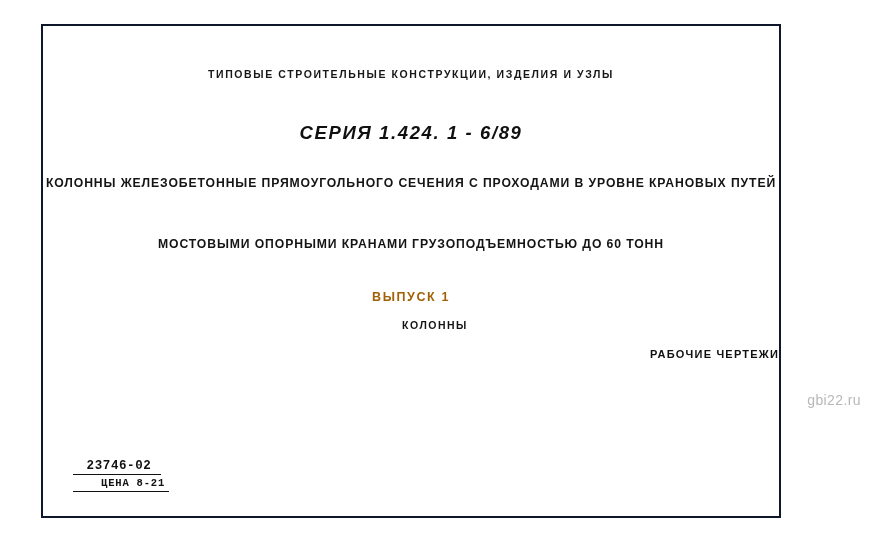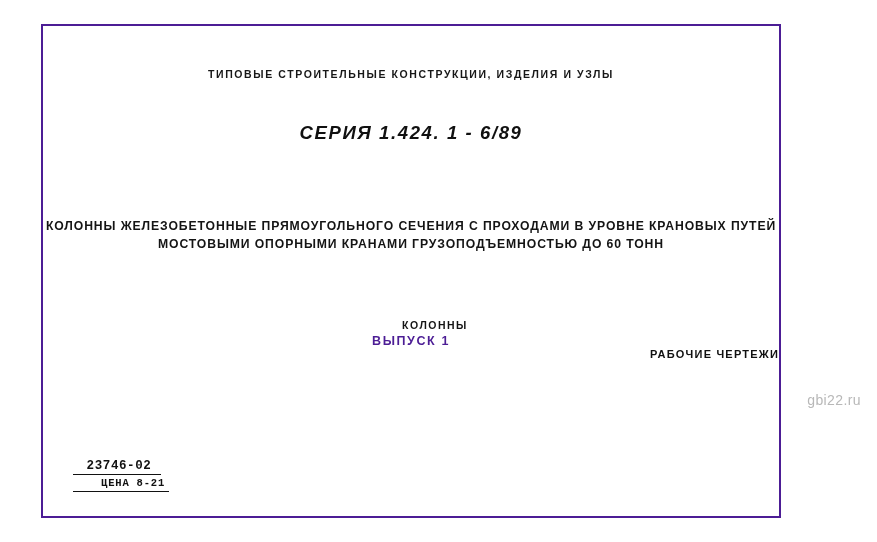--- a/index.html
+++ b/index.html
@@ -24,21 +24,21 @@
     background: #ffffff;
   }
 
   
   .sheet-frame {
     position: absolute;
     left: 41px;
     top: 24px;
     width: 740px;
     height: 494px;
-    border: 2px solid #4c1d95;
+    border: 2px solid #0f172a;
     background: #ffffff;
     box-sizing: border-box;
   }
 
   .sheet-inner {
     position: absolute;
     left: 0; top: 0;
     width: 100%;
     height: 100%;
   }
@@ -68,31 +68,30 @@
     color: #101010;
     margin-top: 6px;
   }
 
   .desc {
     font-size: 12.2px;
     letter-spacing: 0.9px;
     font-weight: 600;
     color: #141414;
   }
-  .desc-1 { top: 150px; margin-top: 43px; }
+  .desc-1 { top: 150px; }
   .desc-2 { top: 184px; }
   .desc-3 { top: 211px; }
 
   .issue {
     top: 264px;
     font-size: 12.5px;
     letter-spacing: 1.6px;
     font-weight: 700;
-    color: #4c1d95;
-    margin-top: 44px;
+    color: #a16207;
   }
 
   .issue-sub {
     top: 293px;
     font-size: 10.5px;
     letter-spacing: 1.5px;
     font-weight: 600;
     color: #141414;
     margin-left: 24px;
   }

